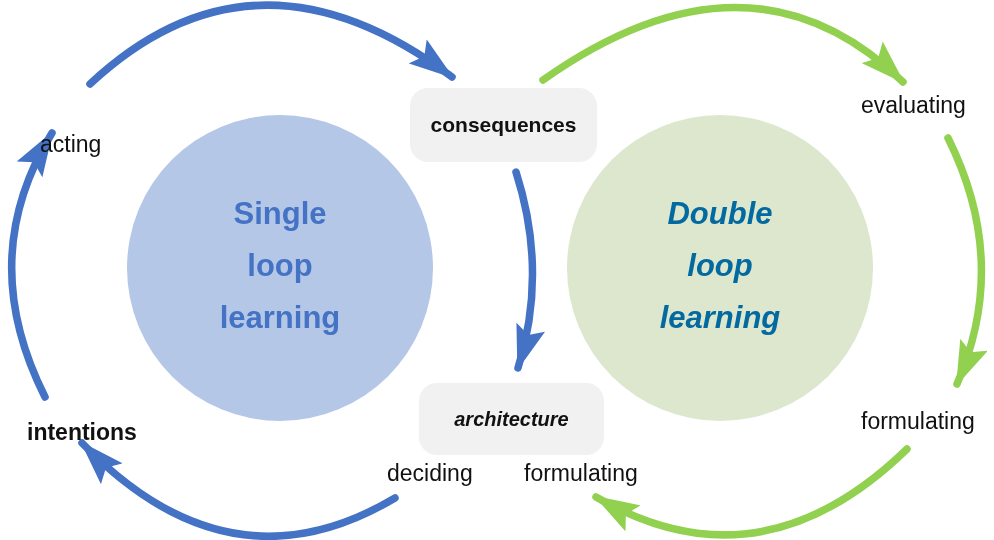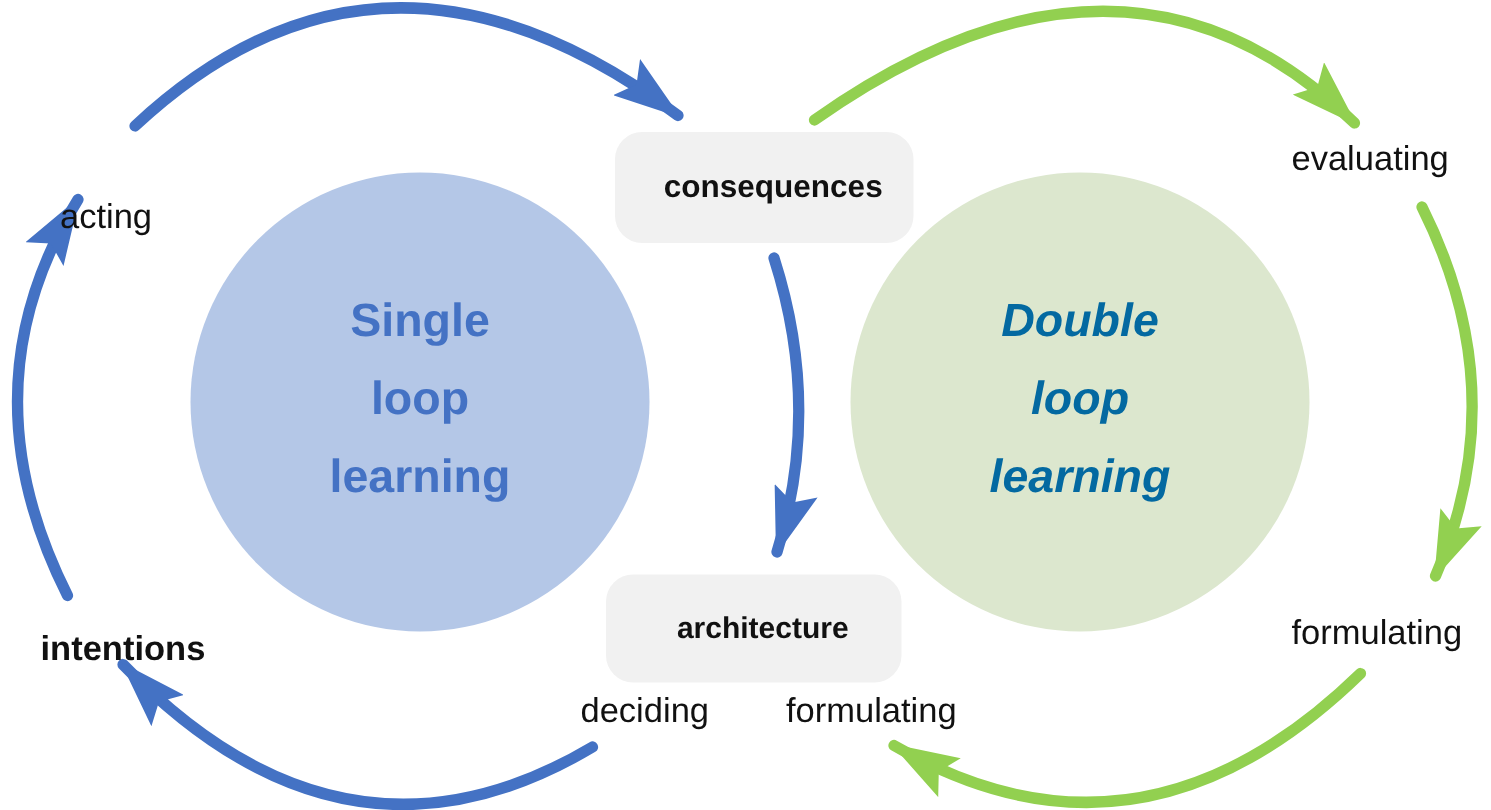--- a/index.html
+++ b/index.html
@@ -30,32 +30,32 @@
     position: absolute;
     background: #F1F1F1;
     border-radius: 18px;
     display: flex;
     flex-direction: column;
     align-items: center;
     justify-content: center;
     font-weight: 700;
     color: #111111;
     text-align: center;
-    padding-left: 12px;
   }
   .node-box.consequences {
     left: 410px; top: 88px;
     width: 187px; height: 74px;
     font-size: 21px;
   }
   .node-box.principles {
-    left: 404px; top: 383px;
+    left: 419px; top: 383px;
     width: 185px; height: 72px;
     font-size: 20px;
     line-height: 27px;
+    font-style: italic;
   }
   .step-label {
     position: absolute;
     color: #111111;
     font-size: 23px;
     line-height: 26px;
     white-space: nowrap;
   }
 </style>
 </head>

